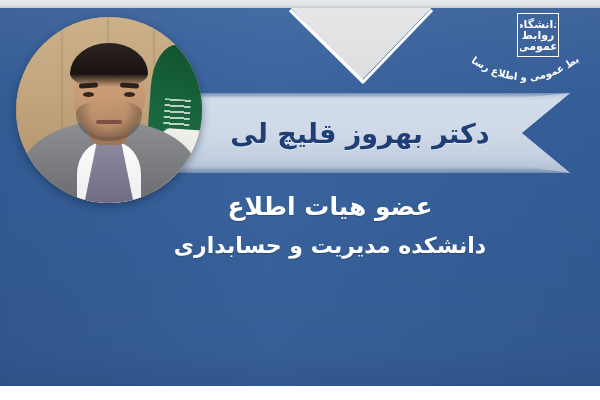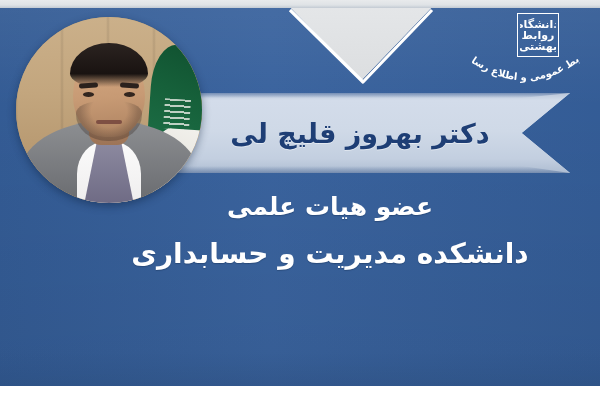--- a/index.html
+++ b/index.html
@@ -116,24 +116,24 @@
     color: #ffffff;
   }
   .subtitle-line1 {
     font-size: 25px;
     font-weight: bold;
     line-height: 34px;
     white-space: nowrap;
     text-shadow: 0 1px 1px rgba(18,40,75,0.35);
   }
   .subtitle-line2 {
-    font-size: 28px;
+    font-size: 22px;
     font-weight: bold;
     line-height: 32px;
-    margin-top: 14px;
+    margin-top: 6px;
     white-space: nowrap;
     text-shadow: 0 1px 1px rgba(18,40,75,0.35);
   }
 
   
   .portrait {
     position: absolute;
     left: 16px; top: 17px;
     width: 186px; height: 186px;
     border-radius: 50%;
@@ -311,21 +311,21 @@
   <svg class="v-notch-edge" viewBox="0 0 146 78" xmlns="http://www.w3.org/2000/svg">
     <polyline points="2,2 75,74 144,2" fill="none" stroke="#ffffff" stroke-width="3.2" stroke-linejoin="round"></polyline>
   </svg>
 
   <div class="ribbon"></div>
   <div class="ribbon-shade-top"></div>
   <div class="ribbon-shade-bottom"></div>
   <div class="ribbon-name">دکتر بهروز قلیچ لی</div>
 
   <div class="subtitle-block">
-    <div class="subtitle-line1">عضو هیات علمی</div>
+    <div class="subtitle-line1">عضو هیات اطلاع</div>
     <div class="subtitle-line2">دانشکده مدیریت و حسابداری</div>
   </div>
 
   <div class="portrait">
     <div class="portrait-photo">
       <div class="flag-green"></div>
       <div class="flag-white"></div>
       <div class="flag-emblem"></div>
       <div class="person-jacket"></div>
       <div class="person-shirt"></div>
@@ -341,21 +341,21 @@
       <div class="person-eye-r"></div>
       <div class="person-mouth"></div>
     </div>
   </div>
 
   <div class="logo-wrap">
     <div class="logo-square">
       <div class="cal">
         <span>دانشگاه</span>
         <span>روابط</span>
-        <span>بهشتی</span>
+        <span>عمومی</span>
       </div>
     </div>
     <div class="logo-sub">
       <svg viewBox="0 0 118 40" width="118" height="40" xmlns="http://www.w3.org/2000/svg">
         <path id="arcpath" d="M4,8 Q60,46 114,6" fill="none" stroke="none"></path>
         <text text-anchor="middle">
           <textPath href="#arcpath" startOffset="50%" id="arc-textpath">روابط عمومی و اطلاع رسانی</textPath>
         </text>
       </svg>
     </div>

